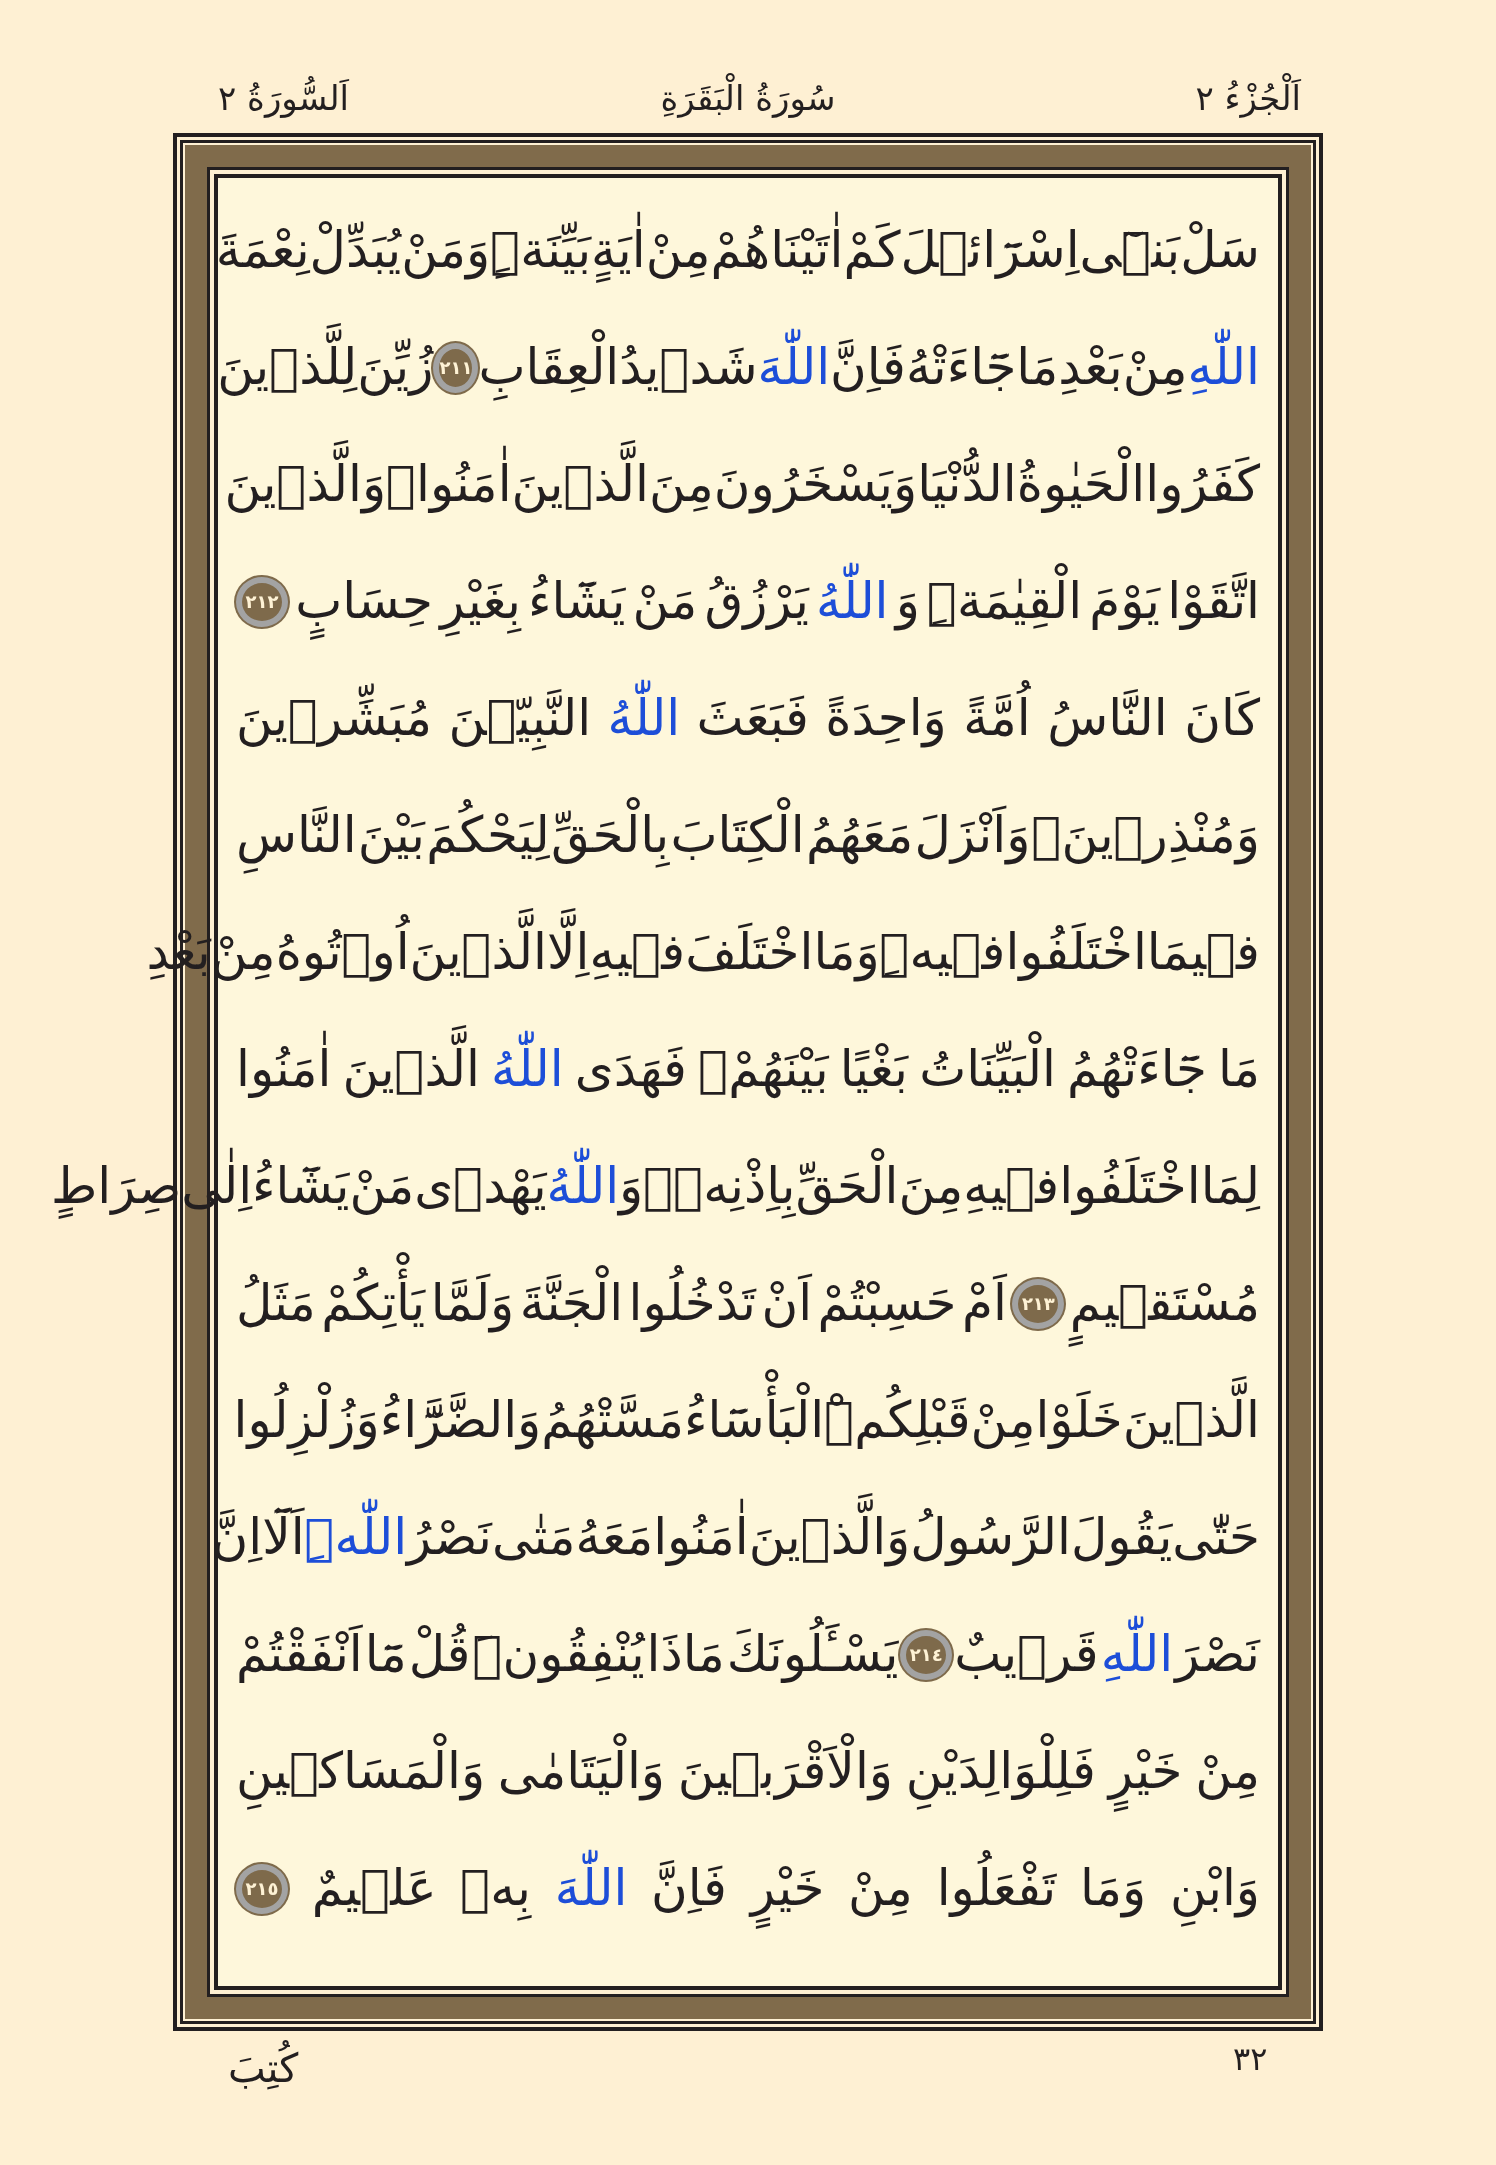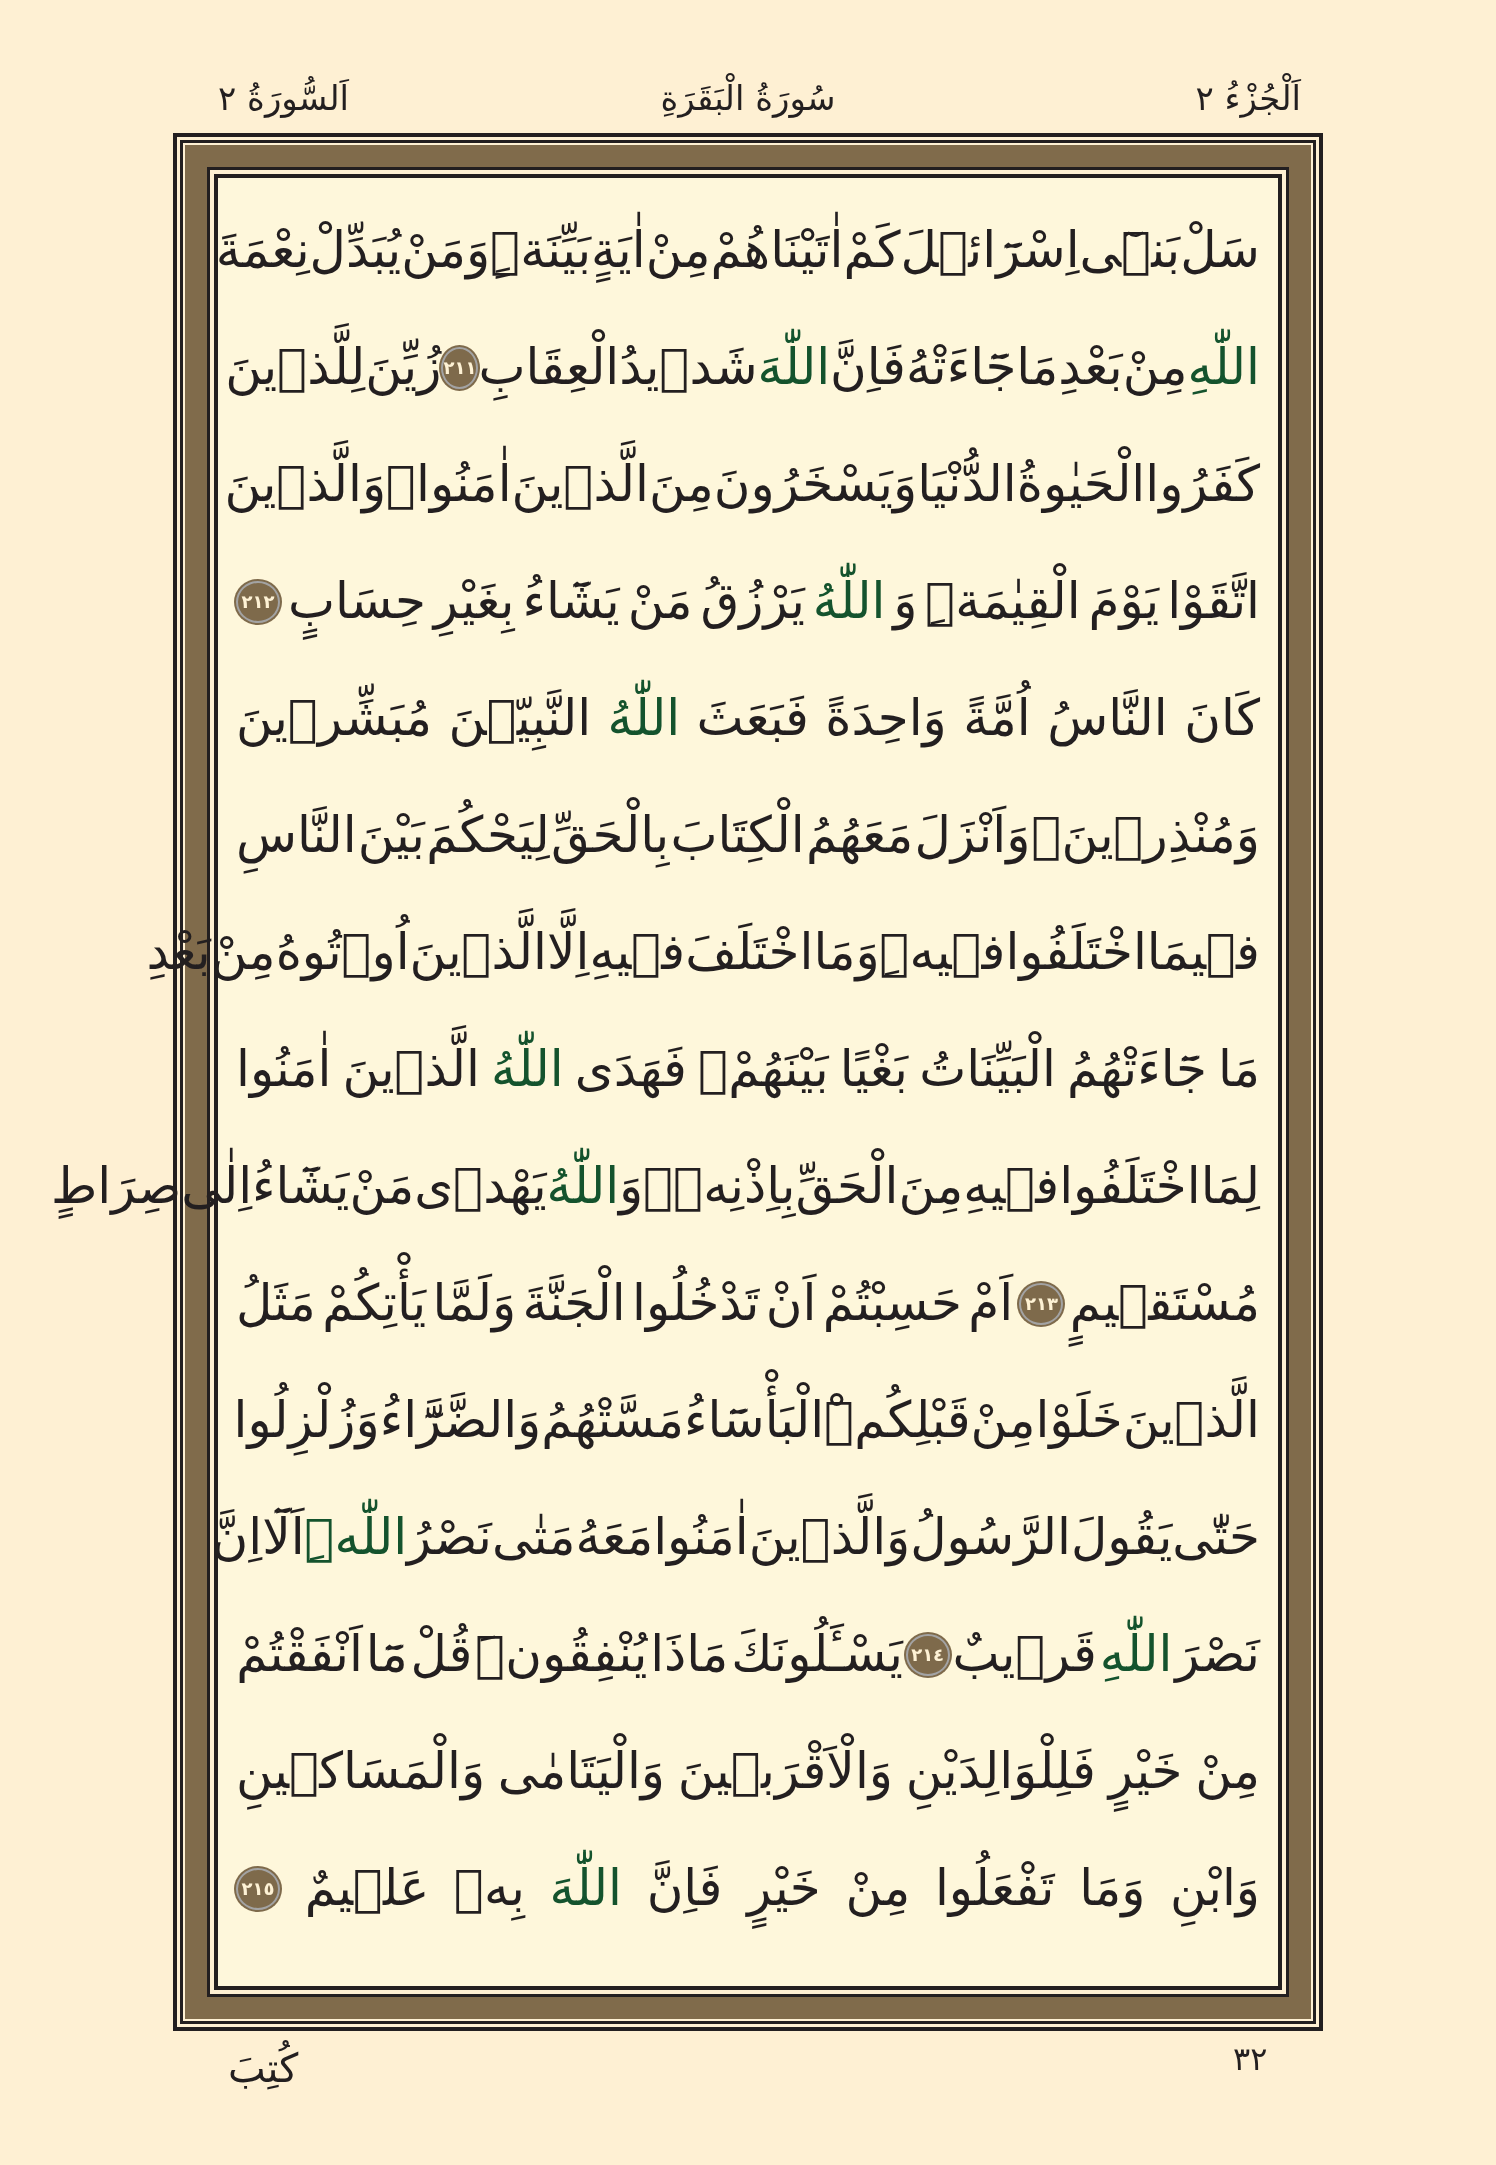--- a/index.html
+++ b/index.html
@@ -32,27 +32,27 @@
     position: absolute; left: 236px; top: 188px; width: 1024px; height: 1790px;
     direction: rtl;
   }
   .line {
     position: absolute; left: 0; width: 1024px; height: 117px;
     display: flex; justify-content: space-between; align-items: center;
     font-size: 50px; line-height: 117px; white-space: nowrap;
     direction: rtl;
   }
   .line .w { display: inline-block; }
-  .red { color: #14532d; }
+  .red { color: #1d4ed8; }
   .ayah {
     display: inline-flex; align-items: center; justify-content: center;
     width: 40px; height: 38px; border-radius: 50%;
     background: #7e6a4b; color: #fef2d5;
     font-size: 18px; line-height: 38px; font-weight: bold;
-    border: 2px solid #a3a3a3;
+    border: 6px solid #a3a3a3;
     box-shadow: 0 0 0 2px #7e6a4b;
     vertical-align: middle;
   }
   .footer-num {
     position: absolute; left: 1225px; top: 2040px; font-size: 32px; direction: rtl; margin-left: 8px;
   }
   .catch {
     position: absolute; left: 228px; top: 2045px; font-size: 40px; direction: rtl; font-family: Liberation Serif, serif;
   }
 </style>

